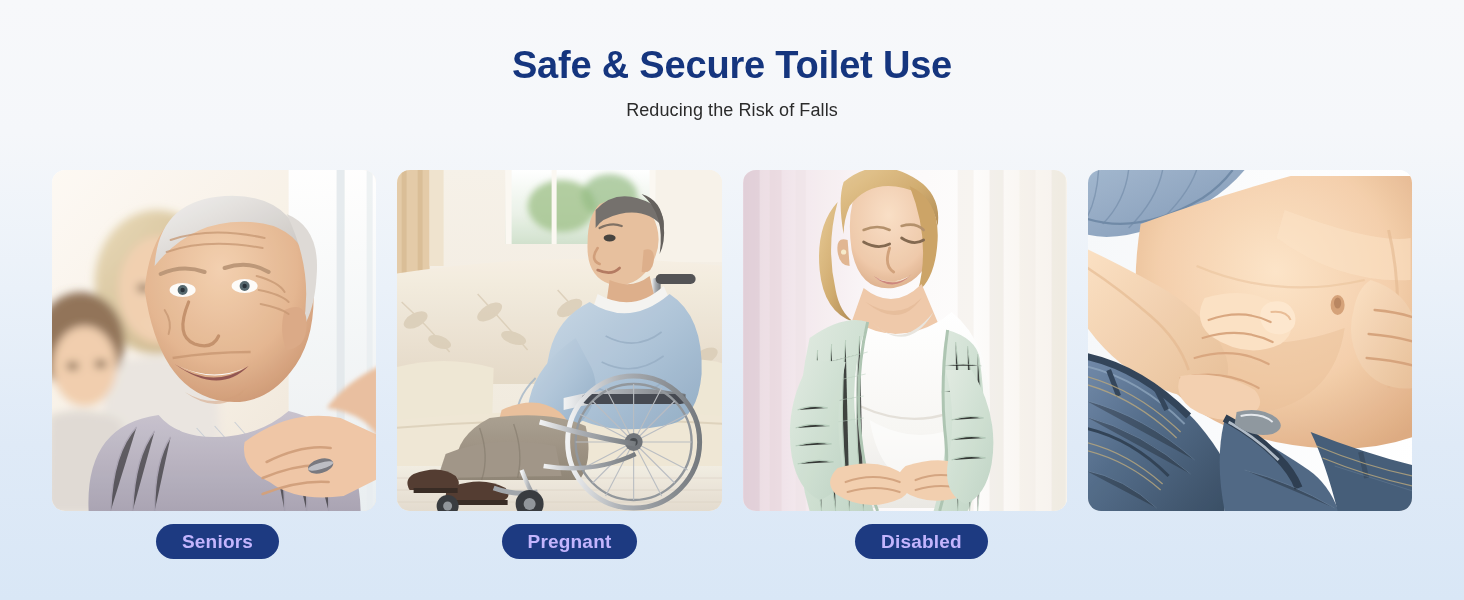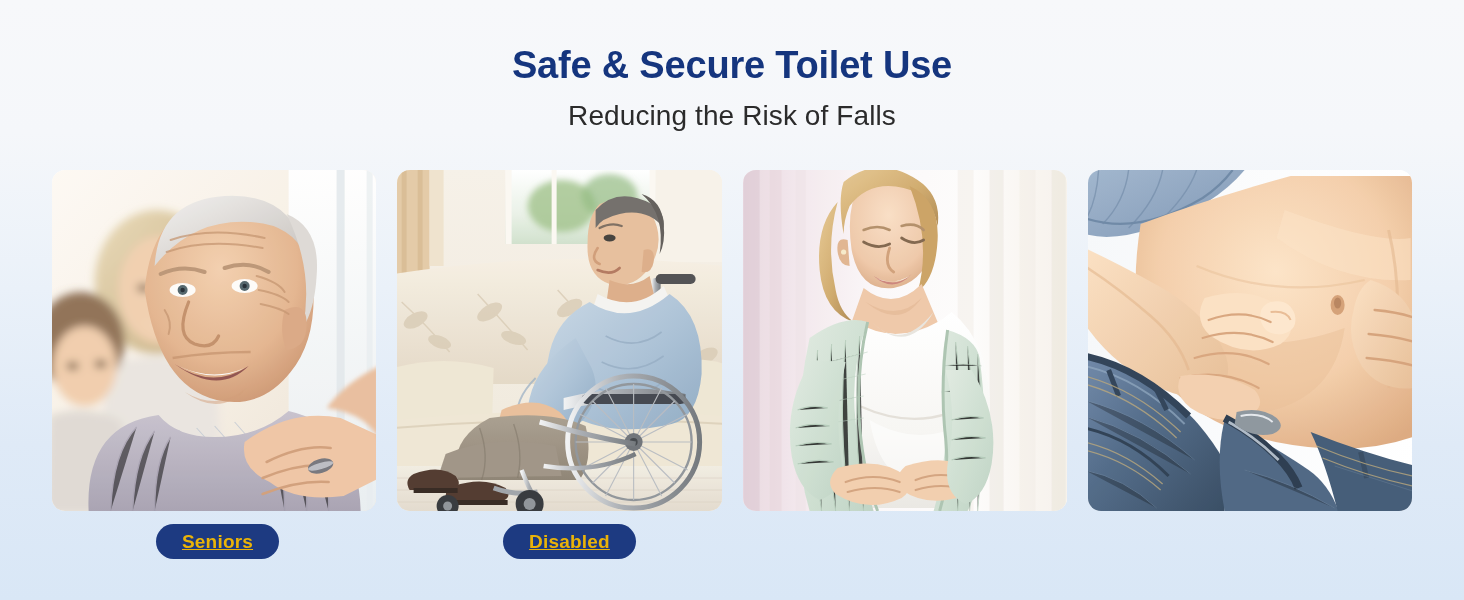--- a/index.html
+++ b/index.html
@@ -15,21 +15,21 @@
     overflow:hidden;
   }
   .banner { position:relative; width:1464px; height:600px;border-radius:24px; }
 
   .head { padding-top:44px; text-align:center; }
   .title {
     font-size:38px; font-weight:bold; letter-spacing:-0.2px;
     color:#15357e; line-height:1.15;
   }
   .subtitle {
-    margin-top:12px; font-size:28px; font-weight:normal;
+    margin-top:12px; font-size:18px; font-weight:normal;
     color:#2b2b2b; letter-spacing:.1px;
   }
 
   .cards {
     position:absolute; left:52px; top:170px;
     width:1360px; height:341px;
     display:flex; gap:21px;
   }
   .card {
     position:relative; width:331px; height:341px;
@@ -42,24 +42,24 @@
     position:absolute; left:52px; top:524px;
     width:1360px; height:35px;
     display:flex; gap:21px;
   }
   .label-slot {
     width:331px; display:flex; justify-content:center; align-items:center;
   }
   .pill {
     display:inline-flex; align-items:center; justify-content:center;
     height:35px; padding:0 26px;
-    background:#1d3a81; color:#eab308;
+    background:#1d3a81; color:#c4b5fd;
     border-radius:999px;
     font-size:19px; font-weight:bold; letter-spacing:.2px;
-    white-space:nowrap; cursor:pointer;text-decoration:underline;
+    white-space:nowrap; cursor:pointer;
   }
 </style>
 </head>
 <body>
 
 <div class="banner">
 
   <div class="head">
     <div class="title">Safe &amp; Secure Toilet Use</div>
     <div class="subtitle">Reducing the Risk of Falls</div>
@@ -615,17 +615,20 @@
       </svg>
     </div>
 
   </div>
 
   <div class="labels">
     <div class="label-slot">
       <span class="pill">Seniors</span>
     </div>
     <div class="label-slot">
+      <span class="pill">Pregnant</span>
+    </div>
+    <div class="label-slot">
       <span class="pill">Disabled</span>
     </div>
   </div>
 
 </div>
 
 </body></html>

